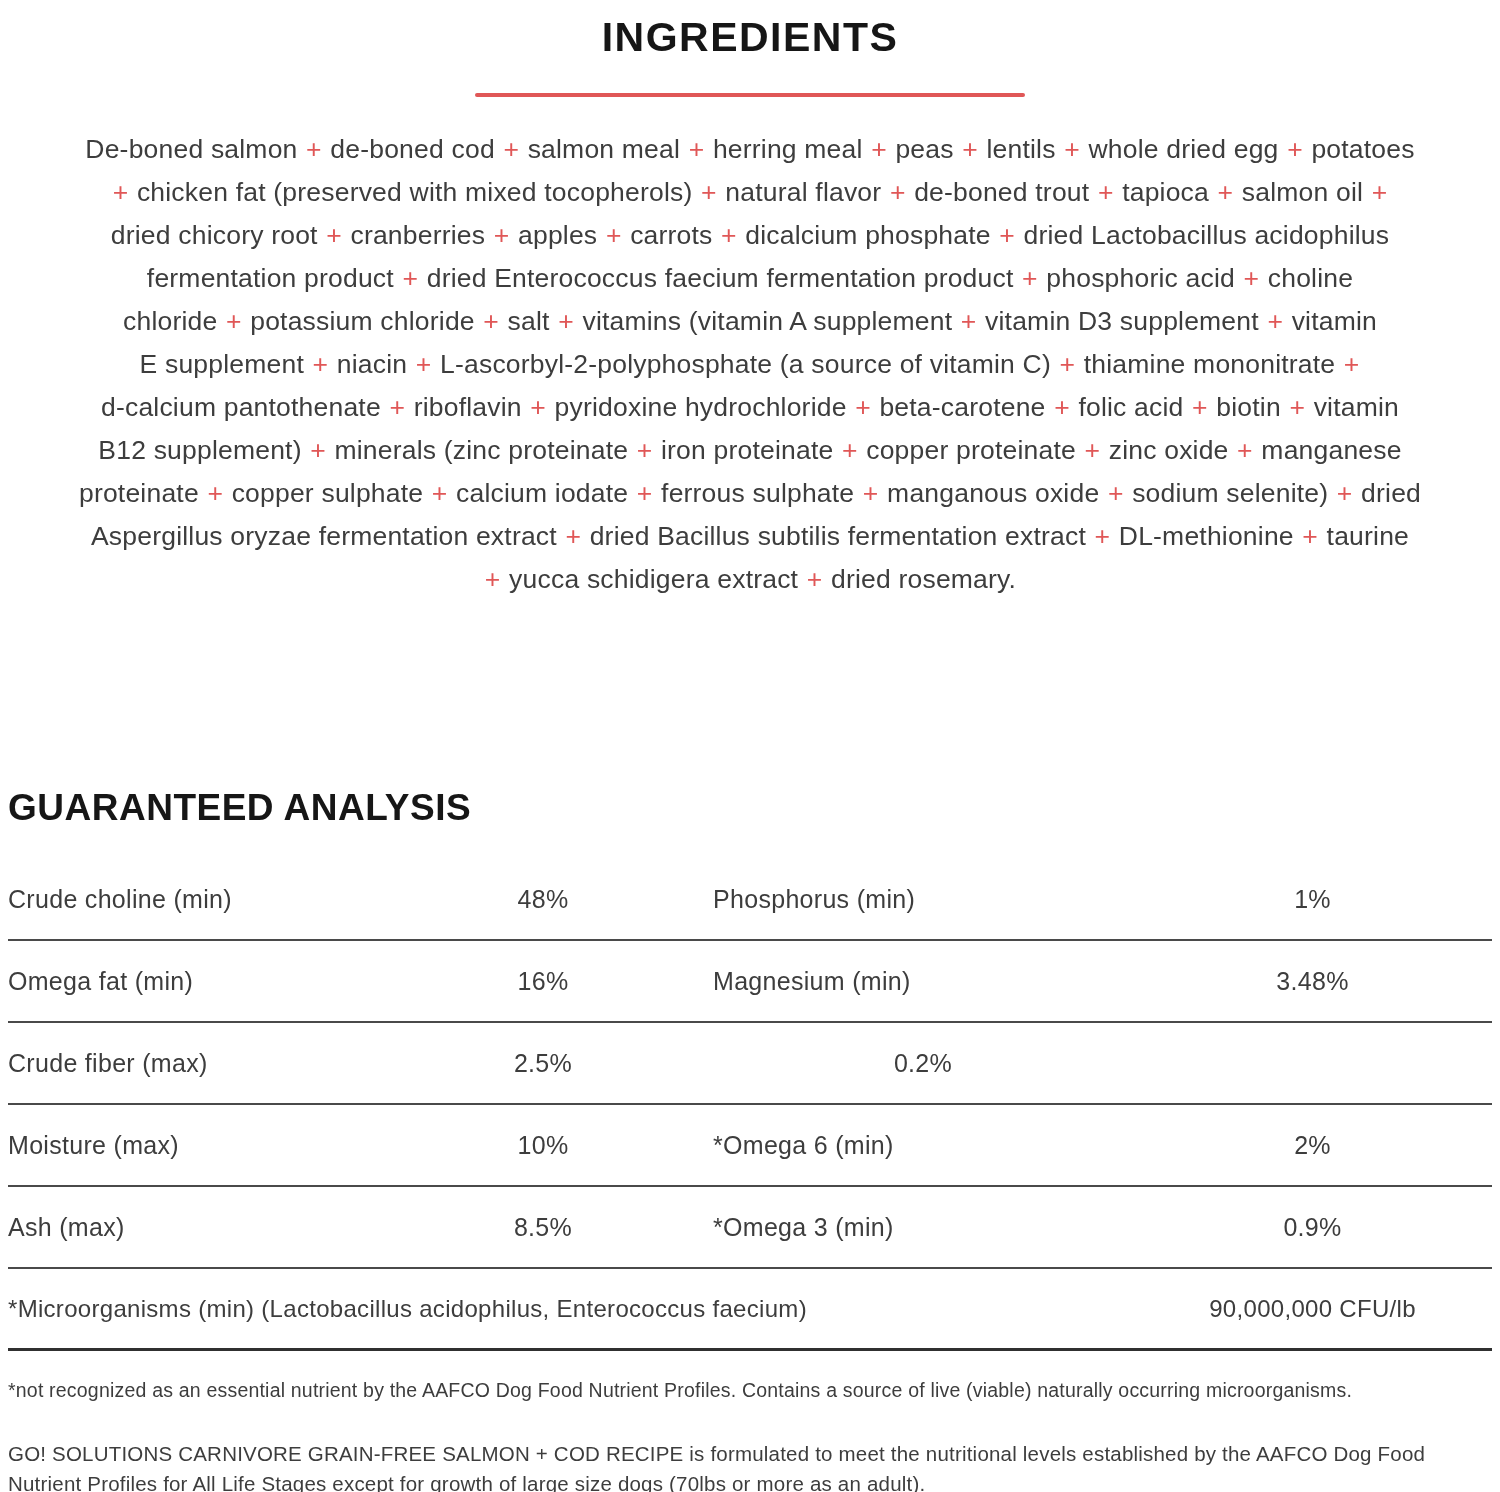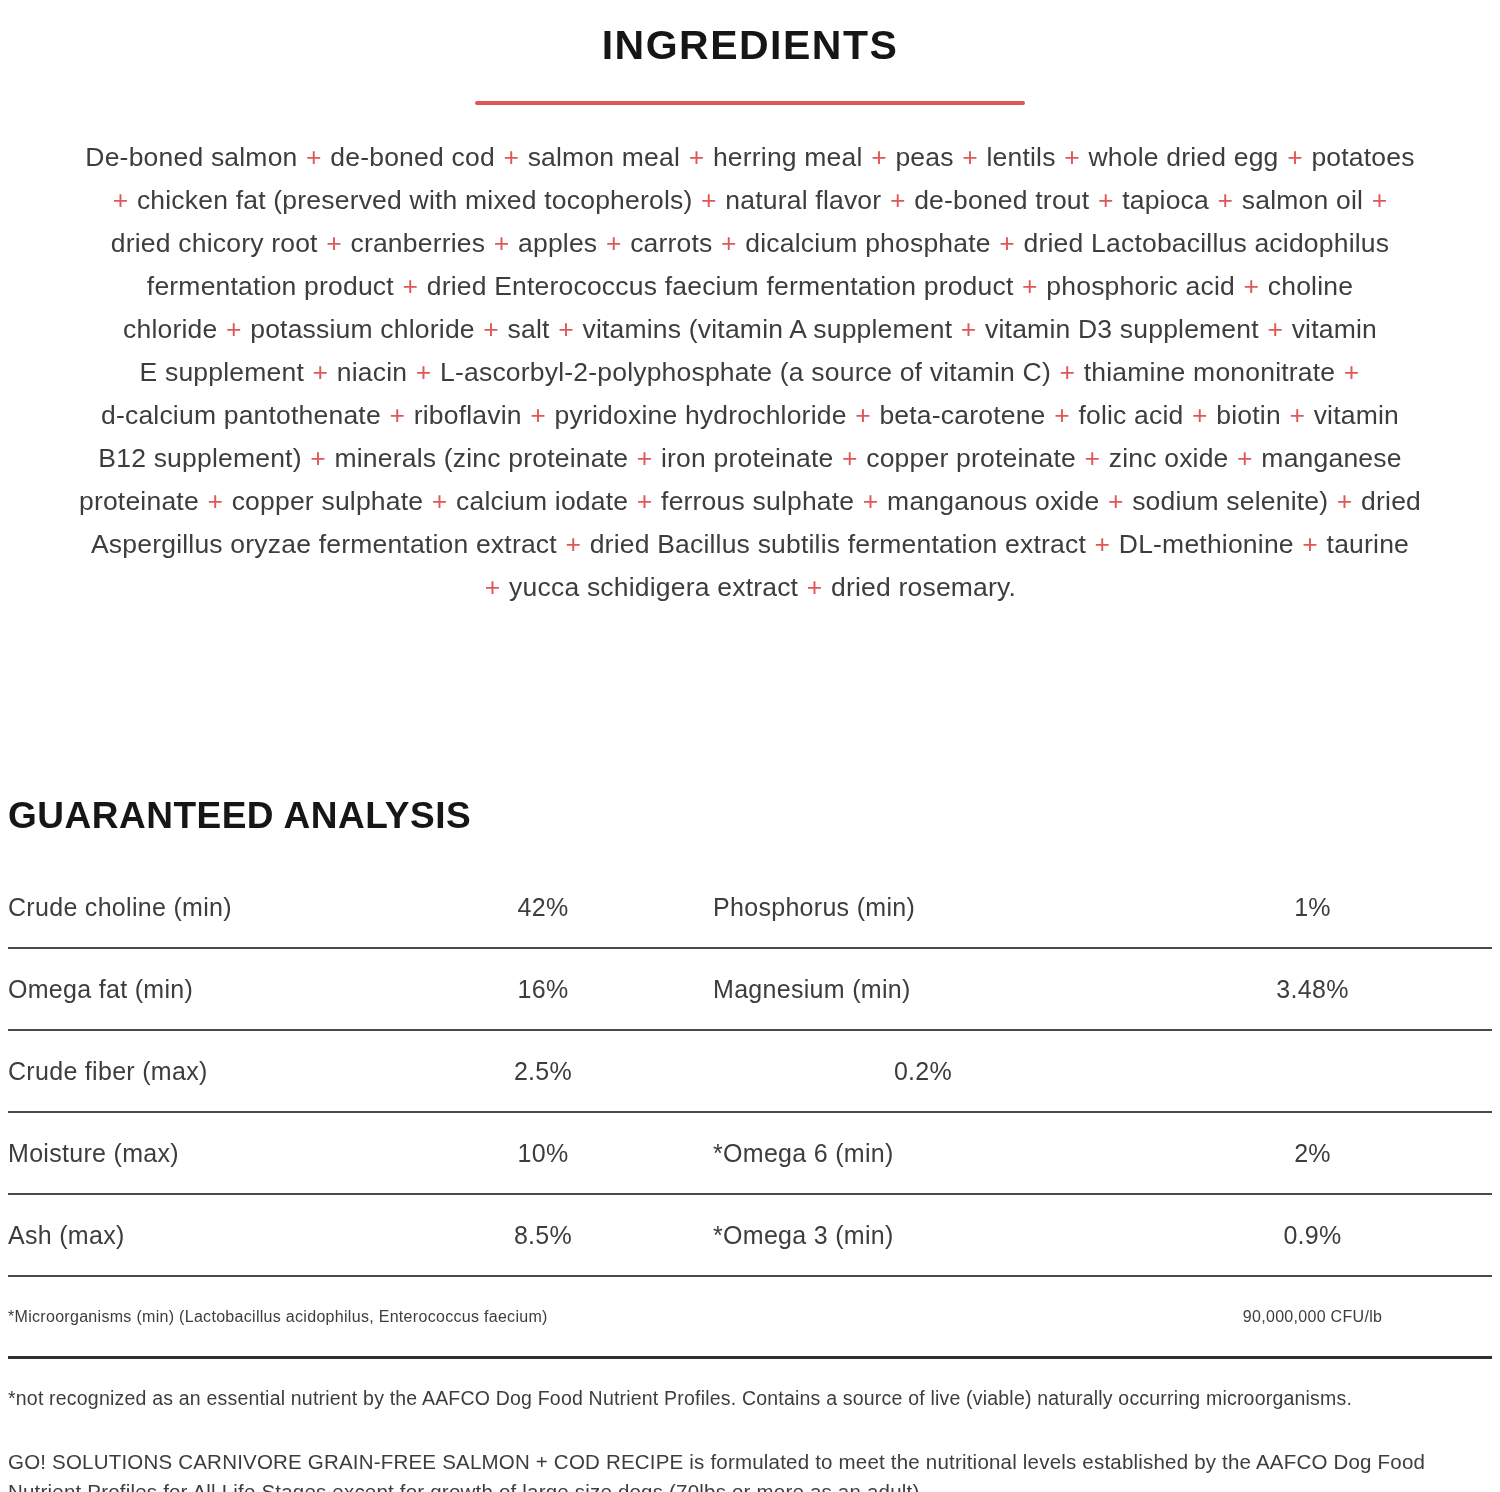--- a/index.html
+++ b/index.html
@@ -9,21 +9,21 @@
     --divider:#4a4a4a;
     --divider-strong:#303030;
   }
   *{box-sizing:border-box;}
   html,body{margin:0;padding:0;}
   body{
     width:1500px;height:1492px;overflow:hidden;background:#ffffff;
     font-family:"Liberation Sans", sans-serif;color:var(--body-text);
   }
   .page-title{
-    margin:12px;padding-top:10px;text-align:center;
+    margin:4px;padding-top:10px;text-align:center;
     font-size:41px;font-weight:700;letter-spacing:1.5px;color:var(--heading-text);
   }
   .title-underline{
     width:550px;height:4px;background:var(--accent-red);
     margin:32px auto 0;border-radius:2px;
   }
   .ingredients{
     margin-top:31px;text-align:center;
     font-size:26.5px;line-height:43px;letter-spacing:0.2px;
   }
@@ -38,21 +38,21 @@
     display:grid;grid-template-columns:450px 170px 85px 420px 1fr;
     align-items:center;height:82px;
     border-bottom:2px solid var(--divider);
     font-size:25px;letter-spacing:0.3px;
   }
   .ga-value{text-align:center;}
   .ga-micro{
     display:grid;grid-template-columns:1125px 1fr;
     align-items:center;height:82px;
     border-bottom:3px solid var(--divider-strong);
-    font-size:16px;letter-spacing:0.3px;
+    font-size:24px;letter-spacing:0.3px;
   }
   .footnote{
     margin:26px 8px 0;font-size:19.5px;letter-spacing:0.2px;line-height:26px;
   }
   .statement{
     margin:36px 8px 0;font-size:20.5px;letter-spacing:0.2px;line-height:30px;
   }
 </style>
 </head>
 <body>
@@ -73,21 +73,21 @@
     <div class="ing-line">Aspergillus oryzae fermentation extract <span class="plus">+</span> dried Bacillus subtilis fermentation extract <span class="plus">+</span> DL-methionine <span class="plus">+</span> taurine</div>
     <div class="ing-line"><span class="plus">+</span> yucca schidigera extract <span class="plus">+</span> dried rosemary.</div>
   </div>
 
 <h2 class="ga-title">GUARANTEED ANALYSIS</h2>
 
 <div class="ga-table">
 
 <div class="ga-row">
       <div>Crude choline (min)</div>
-      <div class="ga-value">42%</div>
+      <div class="ga-value">48%</div>
       <div></div>
       <div>Phosphorus (min)</div>
       <div class="ga-value">1%</div>
     </div>
     <div class="ga-row">
       <div>Omega fat (min)</div>
       <div class="ga-value">16%</div>
       <div></div>
       <div>Magnesium (min)</div>
       <div class="ga-value">3.48%</div>

